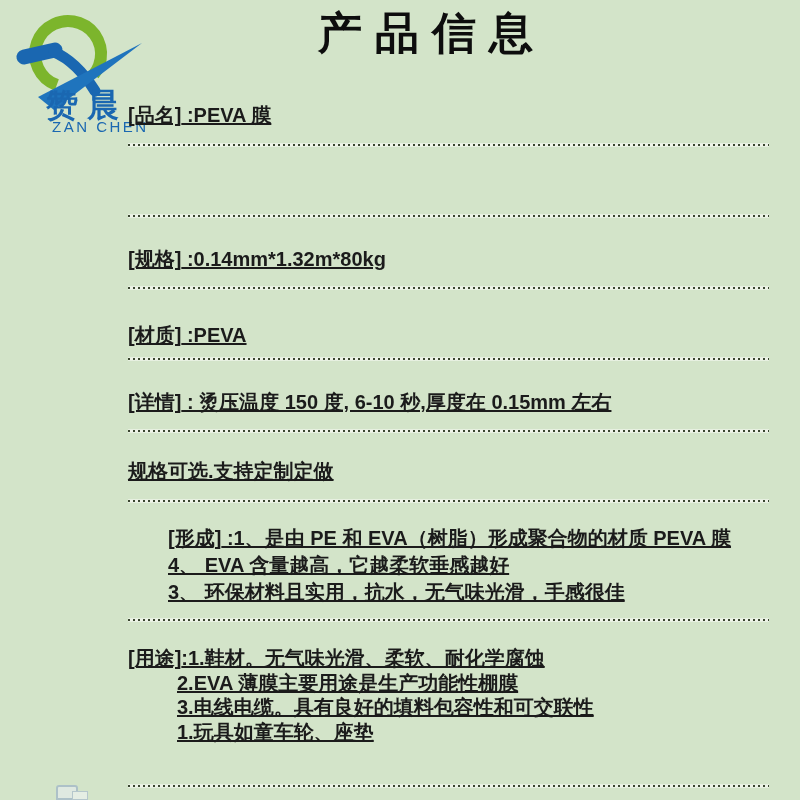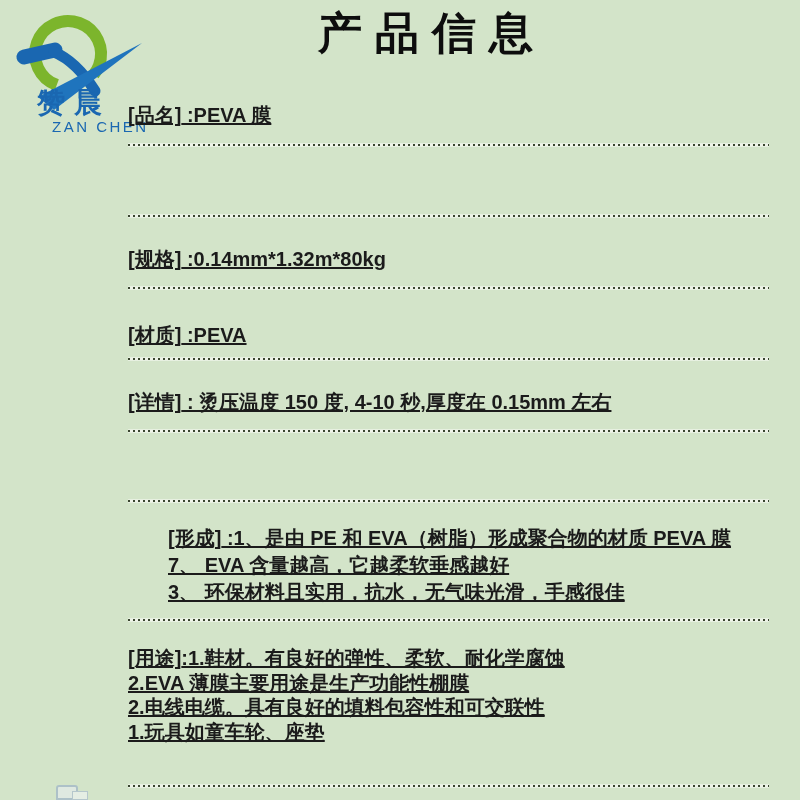--- a/index.html
+++ b/index.html
@@ -28,22 +28,22 @@
     position: absolute;
     top: 6px;
     left: 8px;
     width: 140px;
     height: 135px;
   }
   .logo svg { position: absolute; top: 0; left: 0; }
   .logo-cn {
     position: absolute;
     top: 78px;
-    left: 29px;
-    font-size: 28px;
+    left: 38px;
+    font-size: 32px;
     font-weight: 900;
     letter-spacing: 9px;
     color: #1a67b1;
     white-space: nowrap;
     font-family: Liberation Serif, serif;
   }
   .logo-en {
     position: absolute;
     top: 112px;
     left: 44px;
@@ -59,21 +59,21 @@
     color: #1b1b1b;
     font-size: 20px;
     font-weight: 700;
     white-space: nowrap;
     text-decoration: underline;
   }
   .line { white-space: nowrap; }
   .lh-form .line { line-height: 27px; margin-left: 40px; }
   .lh-use  .line { line-height: 24.6px; }
   .cont-form { margin-left: 55px; }
-  .cont-use  { }
+  .cont-use  { margin-left: 49px; }
   .wavy {
     text-decoration-line: underline;
     text-decoration-style: wavy;
     text-decoration-color: #e0341b;
     text-decoration-thickness: 1px;
     text-underline-offset: 4px;
   }
   .divider {
     position: absolute;
     left: 128px;
@@ -139,41 +139,44 @@
     <span>[规格]</span><span> :0.14mm*1.32m*80kg</span>
   </div>
   <div class="divider" style="top:287px"></div>
 
   <div class="row" style="top:322px">
     <span>[材质]</span><span> :PEVA</span>
   </div>
   <div class="divider" style="top:358px"></div>
 
   <div class="row" style="top:389px">
-    <span>[详情]</span><span> : 烫压温度 150 度, 4-10 秒,厚度在 0.15mm 左右</span>
+    <span>[详情]</span><span> : 烫压温度 150 度, 6-10 秒,厚度在 0.15mm 左右</span>
   </div>
   <div class="divider" style="top:430px"></div>
 
+  <div class="row" style="top:458px">
+    <span>规格可选.支持定制定做</span>
+  </div>
   <div class="divider" style="top:500px"></div>
 
   <div class="row lh-form" style="top:525px">
     <div class="line">
       <span>[形成]</span><span> :1、是由 PE 和 EVA（树脂）形成聚合物的材质 PEVA 膜</span>
     </div>
-    <div class="line cont-form"><span>7、 EVA 含量越高，它越柔软垂感越好</span></div>
+    <div class="line cont-form"><span>4、 EVA 含量越高，它越柔软垂感越好</span></div>
     <div class="line cont-form"><span>3、 环保材料且实用，抗水，无气味光滑，手感很佳</span></div>
   </div>
   <div class="divider" style="top:619px"></div>
 
   <div class="row lh-use" style="top:646px">
     <div class="line">
-      <span>[用途]</span><span>:1.鞋材。有良好的弹性、柔软、耐化学腐蚀</span>
+      <span>[用途]</span><span>:1.鞋材。无气味光滑、柔软、耐化学腐蚀</span>
     </div>
     <div class="line cont-use"><span>2.EVA 薄膜主要用途是生产功能性棚膜</span></div>
-    <div class="line cont-use"><span>2.电线电缆。具有良好的填料包容性和可交联性</span></div>
+    <div class="line cont-use"><span>3.电线电缆。具有良好的填料包容性和可交联性</span></div>
     <div class="line cont-use"><span>1.玩具如童车轮、座垫</span></div>
   </div>
   <div class="divider" style="top:785px"></div>
 
   <div class="paste-icon">
     <div class="board"></div>
     <div class="sheet"></div>
   </div>
 
 </div>

